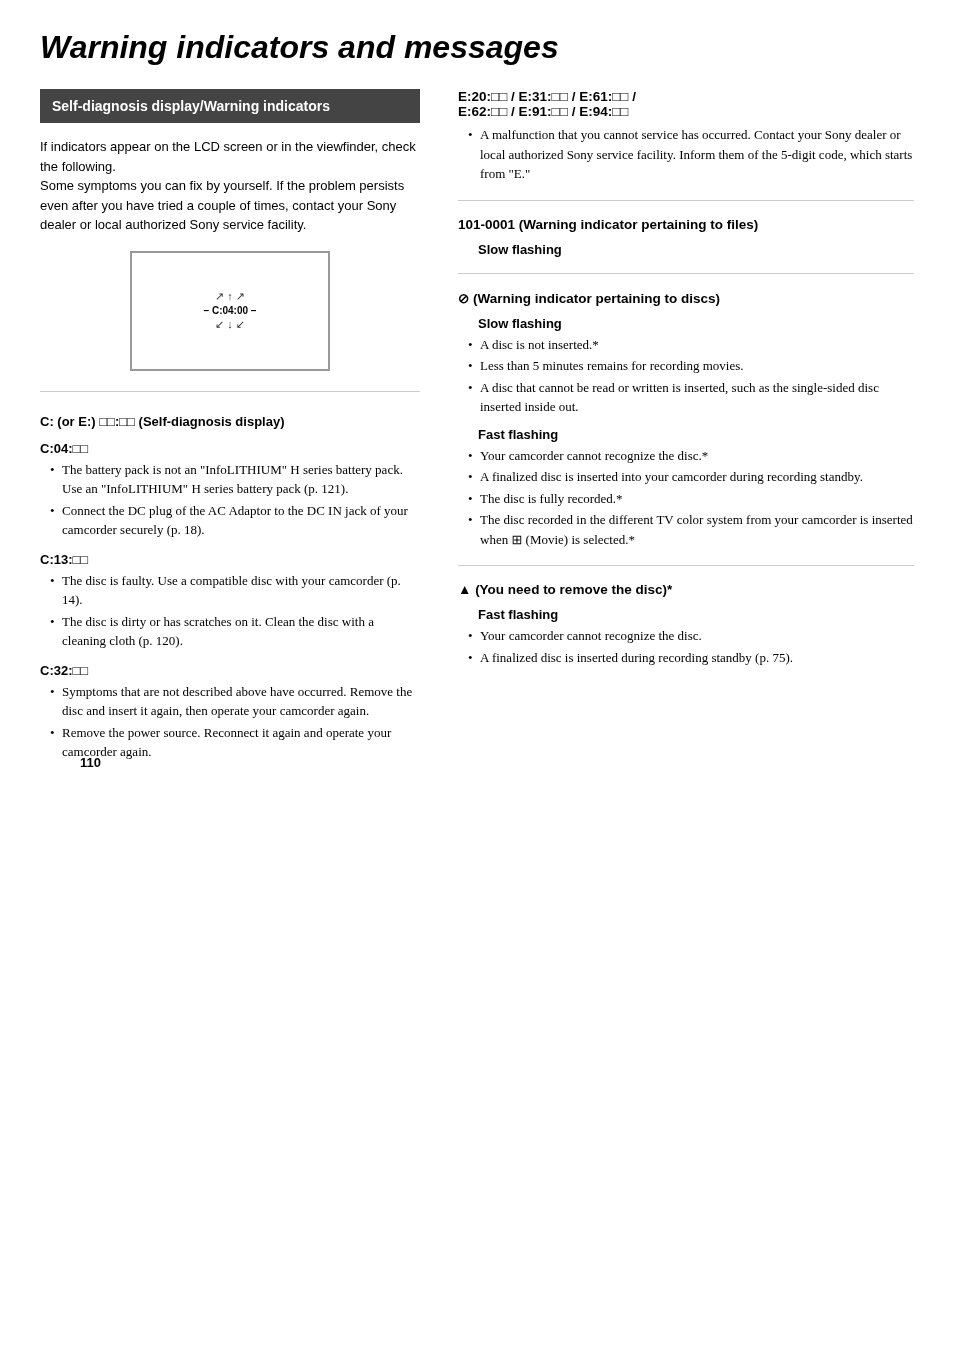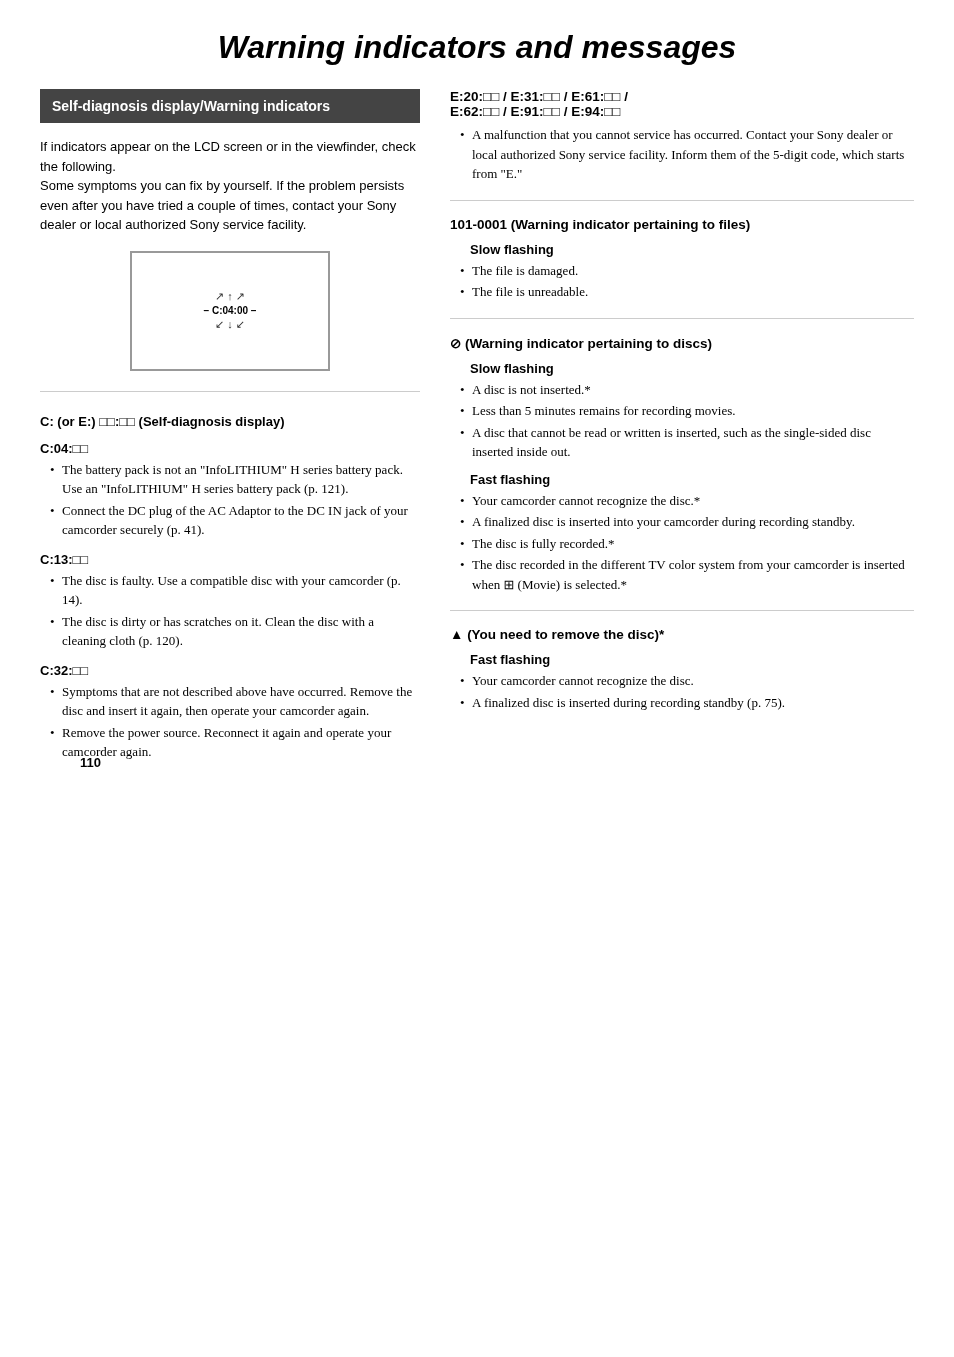--- a/index.html
+++ b/index.html
@@ -11,25 +11,24 @@
       width: 954px;
       min-height: 1357px;
       padding: 30px 40px 40px 40px;
     }
     h1.page-title {
       font-size: 32px;
       font-weight: bold;
       font-style: italic;
       margin-bottom: 24px;
       line-height: 1.1;
-      text-align: center;
     }
     .content-wrapper {
       display: flex;
-      gap: 30px;
+      gap: 38px;
       align-items: flex-start;
     }
     .left-col {
       width: 380px;
       flex-shrink: 0;
     }
     .right-col {
       flex: 1;
     }
     .section-header {
@@ -148,21 +147,21 @@
       </div>
     </div>
 
     <hr class="divider">
 
     <div class="subsection-title">C: (or E:) □□:□□ (Self-diagnosis display)</div>
 
     <div class="code-heading">C:04:□□</div>
     <ul class="bullet-list">
       <li>The battery pack is not an "InfoLITHIUM" H series battery pack. Use an "InfoLITHIUM" H series battery pack (p. 121).</li>
-      <li>Connect the DC plug of the AC Adaptor to the DC IN jack of your camcorder securely (p. 41).</li>
+      <li>Connect the DC plug of the AC Adaptor to the DC IN jack of your camcorder securely (p. 18).</li>
     </ul>
 
     <div class="code-heading">C:13:□□</div>
     <ul class="bullet-list">
       <li>The disc is faulty. Use a compatible disc with your camcorder (p. 14).</li>
       <li>The disc is dirty or has scratches on it. Clean the disc with a cleaning cloth (p. 120).</li>
     </ul>
 
     <div class="code-heading">C:32:□□</div>
     <ul class="bullet-list">
@@ -178,24 +177,20 @@
       <ul class="bullet-list">
         <li>A malfunction that you cannot service has occurred. Contact your Sony dealer or local authorized Sony service facility. Inform them of the 5-digit code, which starts from "E."</li>
       </ul>
     </div>
 
     <hr class="divider">
 
     <div>
       <div class="right-section-title">101-0001 (Warning indicator pertaining to files)</div>
       <div class="flash-heading">Slow flashing</div>
-      <ul class="bullet-list">
-        <li>The file is damaged.</li>
-        <li>The file is unreadable.</li>
-      </ul>
     </div>
 
     <hr class="divider">
 
     <div>
       <div class="right-section-title">
         <span>⊘</span> (Warning indicator pertaining to discs)
       </div>
       <div class="flash-heading">Slow flashing</div>
       <ul class="bullet-list">

